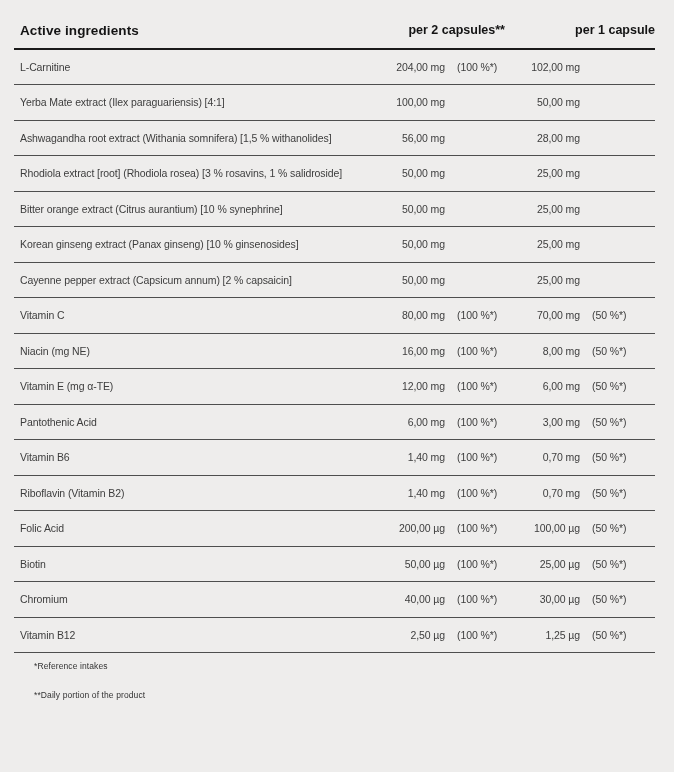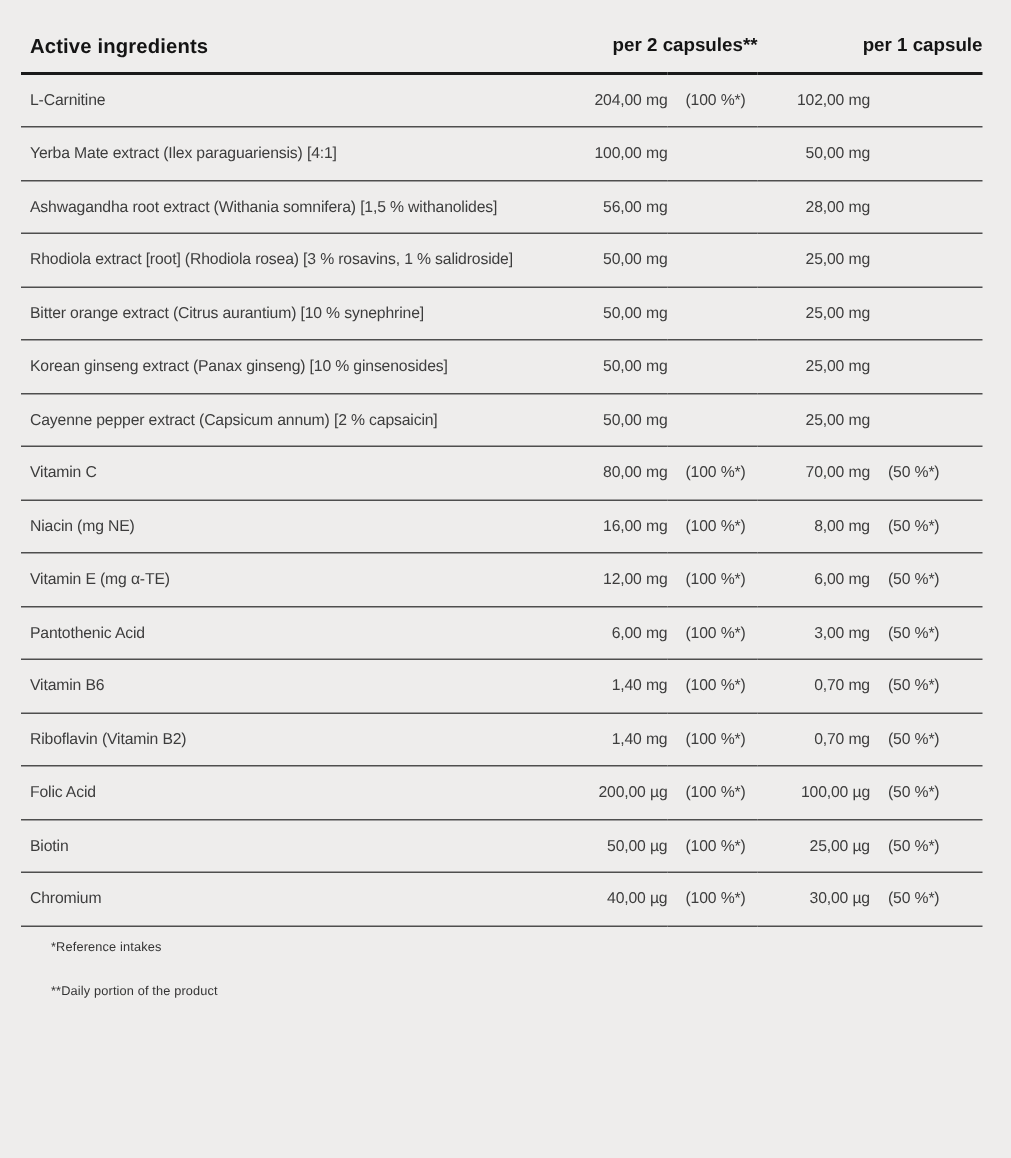--- a/index.html
+++ b/index.html
@@ -229,20 +229,27 @@
         </tr>
 
         <tr>
           <td class="name">Chromium</td>
           <td class="val">40,00 µg</td>
           <td class="pct">(100 %*)</td>
           <td class="val">30,00 µg</td>
           <td class="pct">(50 %*)</td>
         </tr>
 
+        <tr>
+          <td class="name">Vitamin B12</td>
+          <td class="val">2,50 µg</td>
+          <td class="pct">(100 %*)</td>
+          <td class="val">1,25 µg</td>
+          <td class="pct">(50 %*)</td>
+        </tr>
       </tbody>
   </table>
 
   <div class="footnotes">
     <span>*Reference intakes</span>
     <span>**Daily portion of the product</span>
   </div>
 </div>
 
 </body></html>

